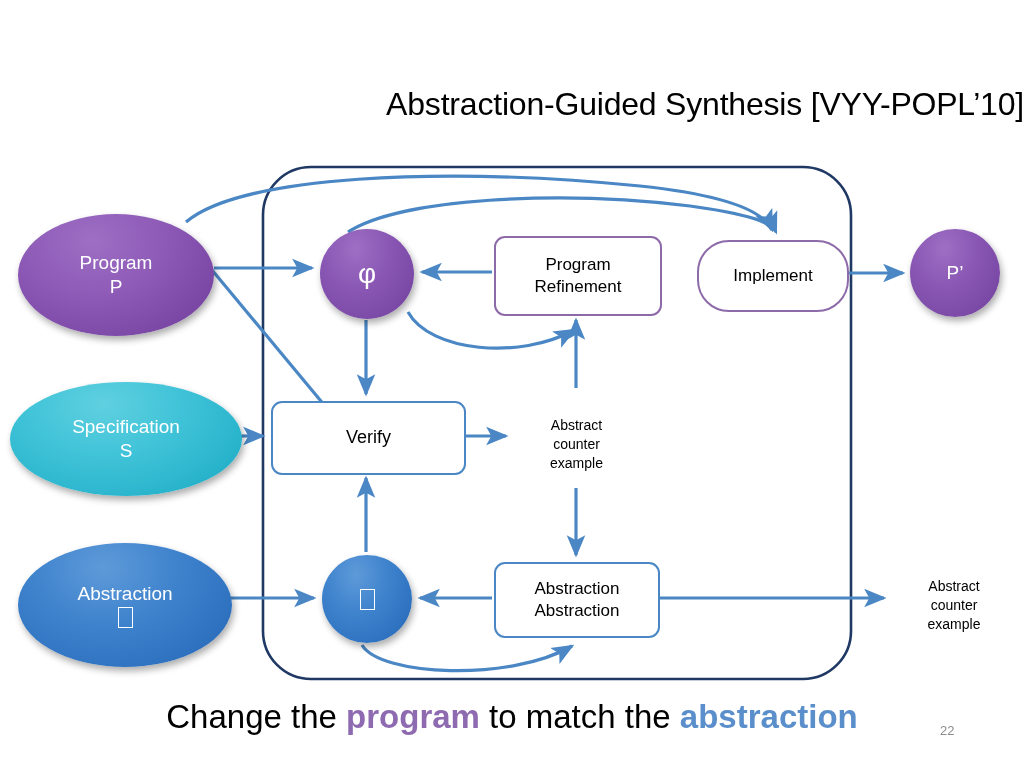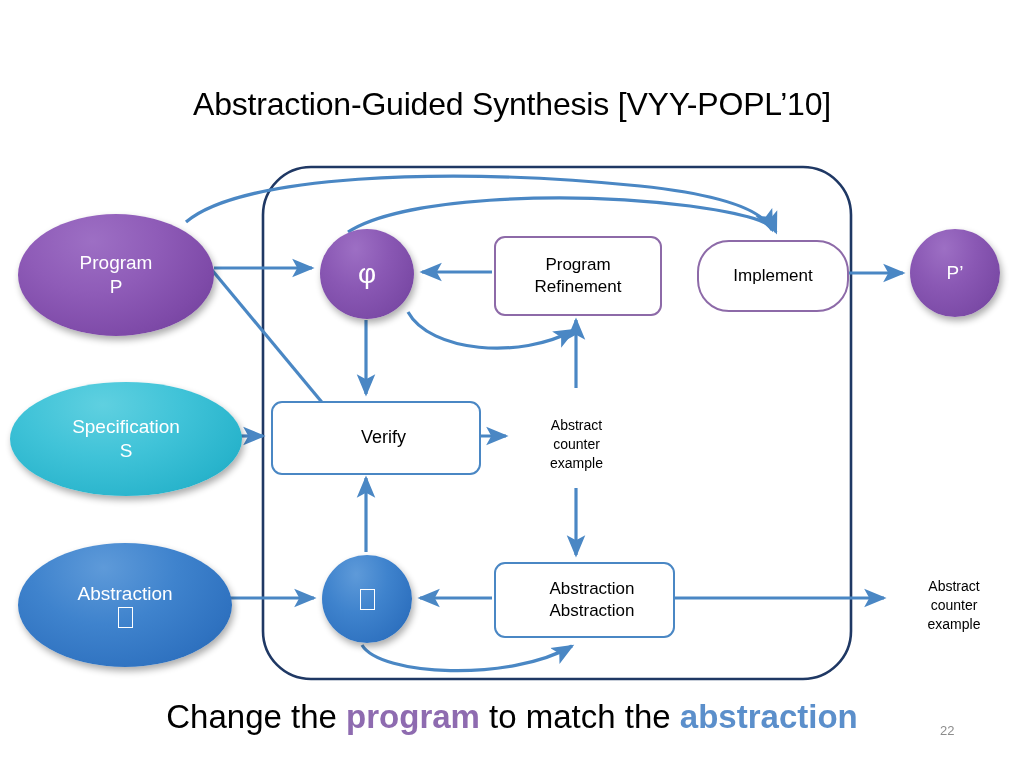--- a/index.html
+++ b/index.html
@@ -26,21 +26,21 @@
     height: 768px;
     pointer-events: none;
   }
 
   
   #title {
     position: absolute;
     left: 0;
     top: 86px;
     width: 1024px;
-    text-align: center;
+    text-align: right;
     font-size: 32px;
     letter-spacing: -0.2px;
     color: #000000;
     white-space: nowrap;
   }
 
   
   .ellipse {
     position: absolute;
     border-radius: 50%;
@@ -114,21 +114,21 @@
     border-radius: 11px;
     display: flex;
     align-items: center;
     justify-content: center;
     text-align: center;
     font-size: 17px;
     line-height: 1.3;
     color: #000000;
   }
   .box-purple { border: 2.3px solid #8d6aa8; }
-  .box-blue   { border: 2.3px solid #4a87c4; padding-left: 15px; }
+  .box-blue   { border: 2.3px solid #4a87c4; }
 
   #box-program-restriction { left: 494px; top: 236px; width: 164px; height: 76px; }
   #box-implement           { left: 697px; top: 240px; width: 148px; height: 68px; border-radius: 32px; }
   #box-verify              { left: 271px; top: 401px; width: 191px; height: 70px; font-size: 18px; }
   #box-abstraction-refine  { left: 494px; top: 562px; width: 162px; height: 72px; }
 
   
   .freetext {
     position: absolute;
     text-align: center;

